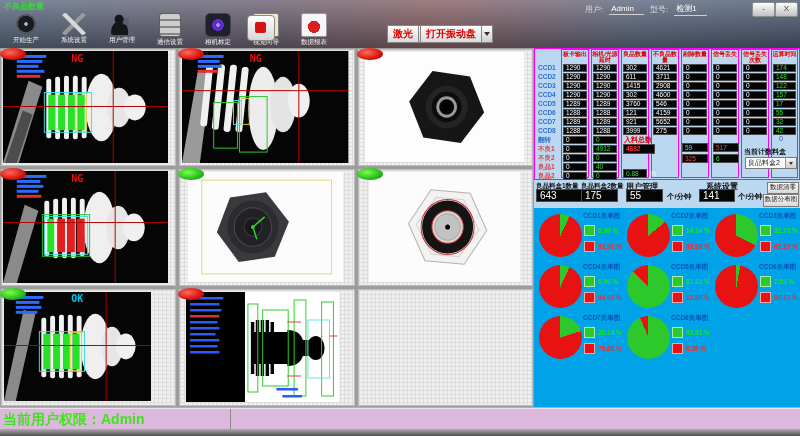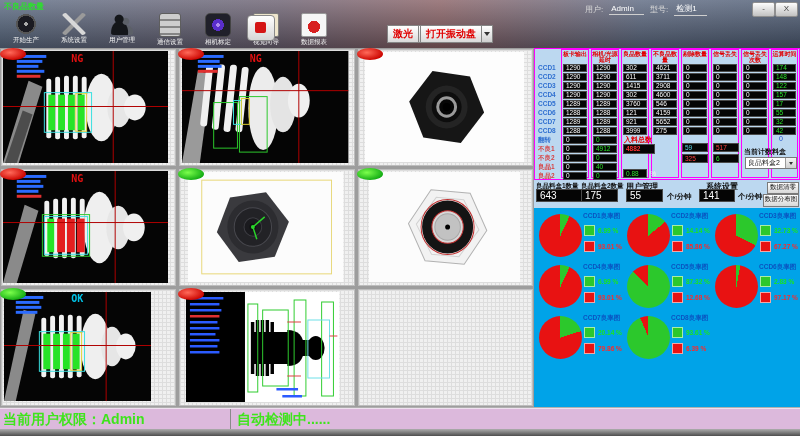--- a/index.html
+++ b/index.html
@@ -692,17 +692,16 @@
             <span class="sq sq-r"></span>
             <span class="lt-r">6.39 %</span>
           </div>
         </div>
       </div>
   </div>
 
   <div id="statusbar">
     <span class="stext" id="st-left">当前用户权限：Admin</span>
     <span class="sdiv"></span>
-    <span class="stext" id="st-right">自动检测中......</span>
   </div>
   <div id="bottomstrip"></div>
 
 </div>
 
 </body></html>

